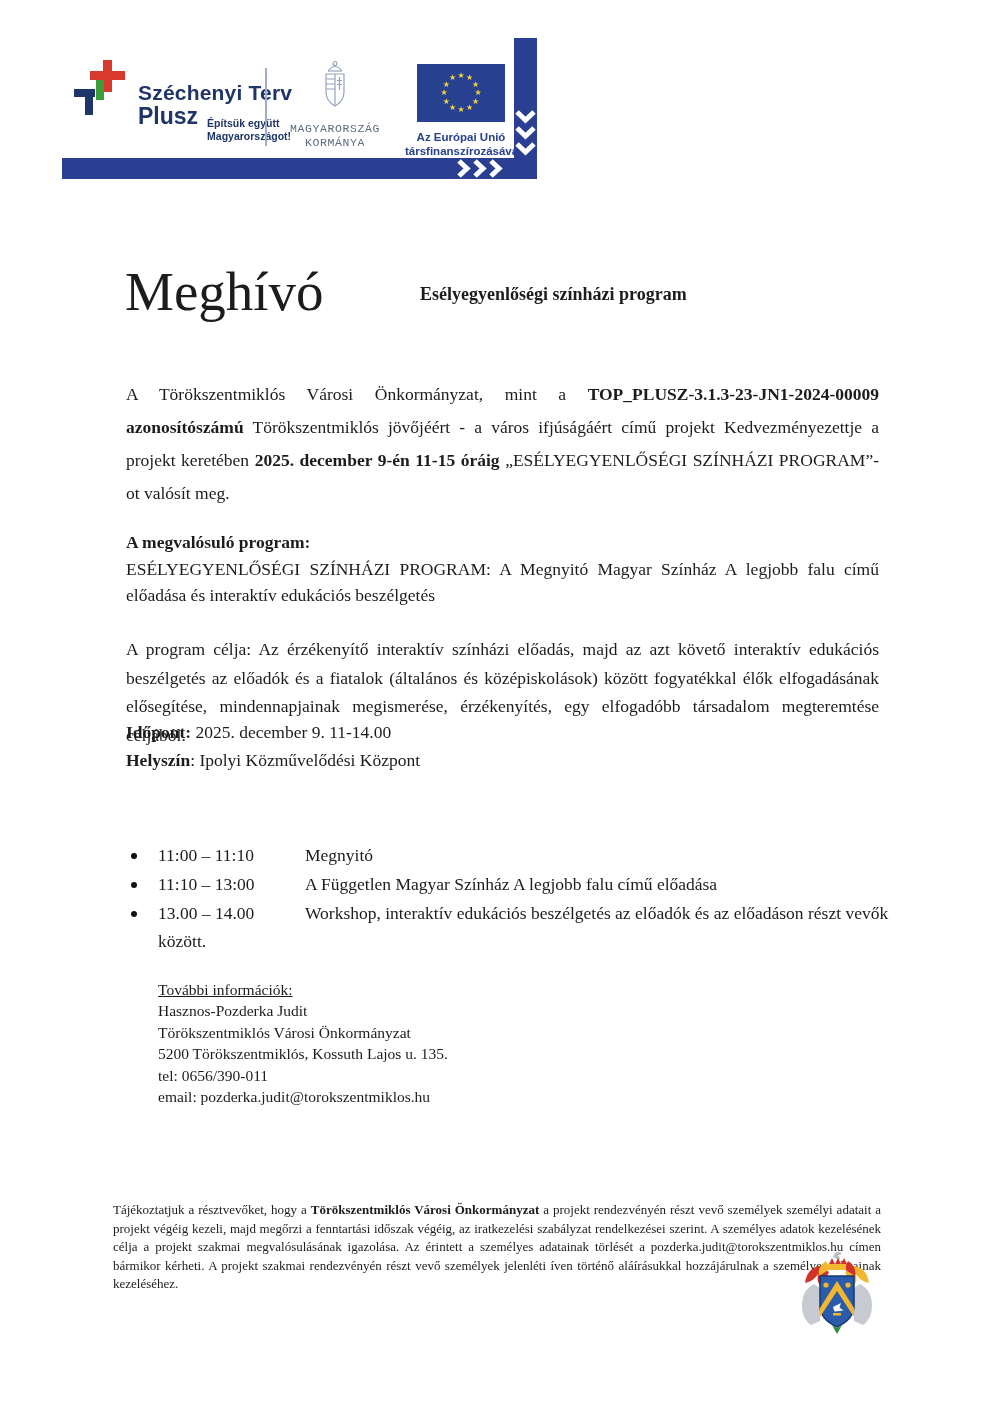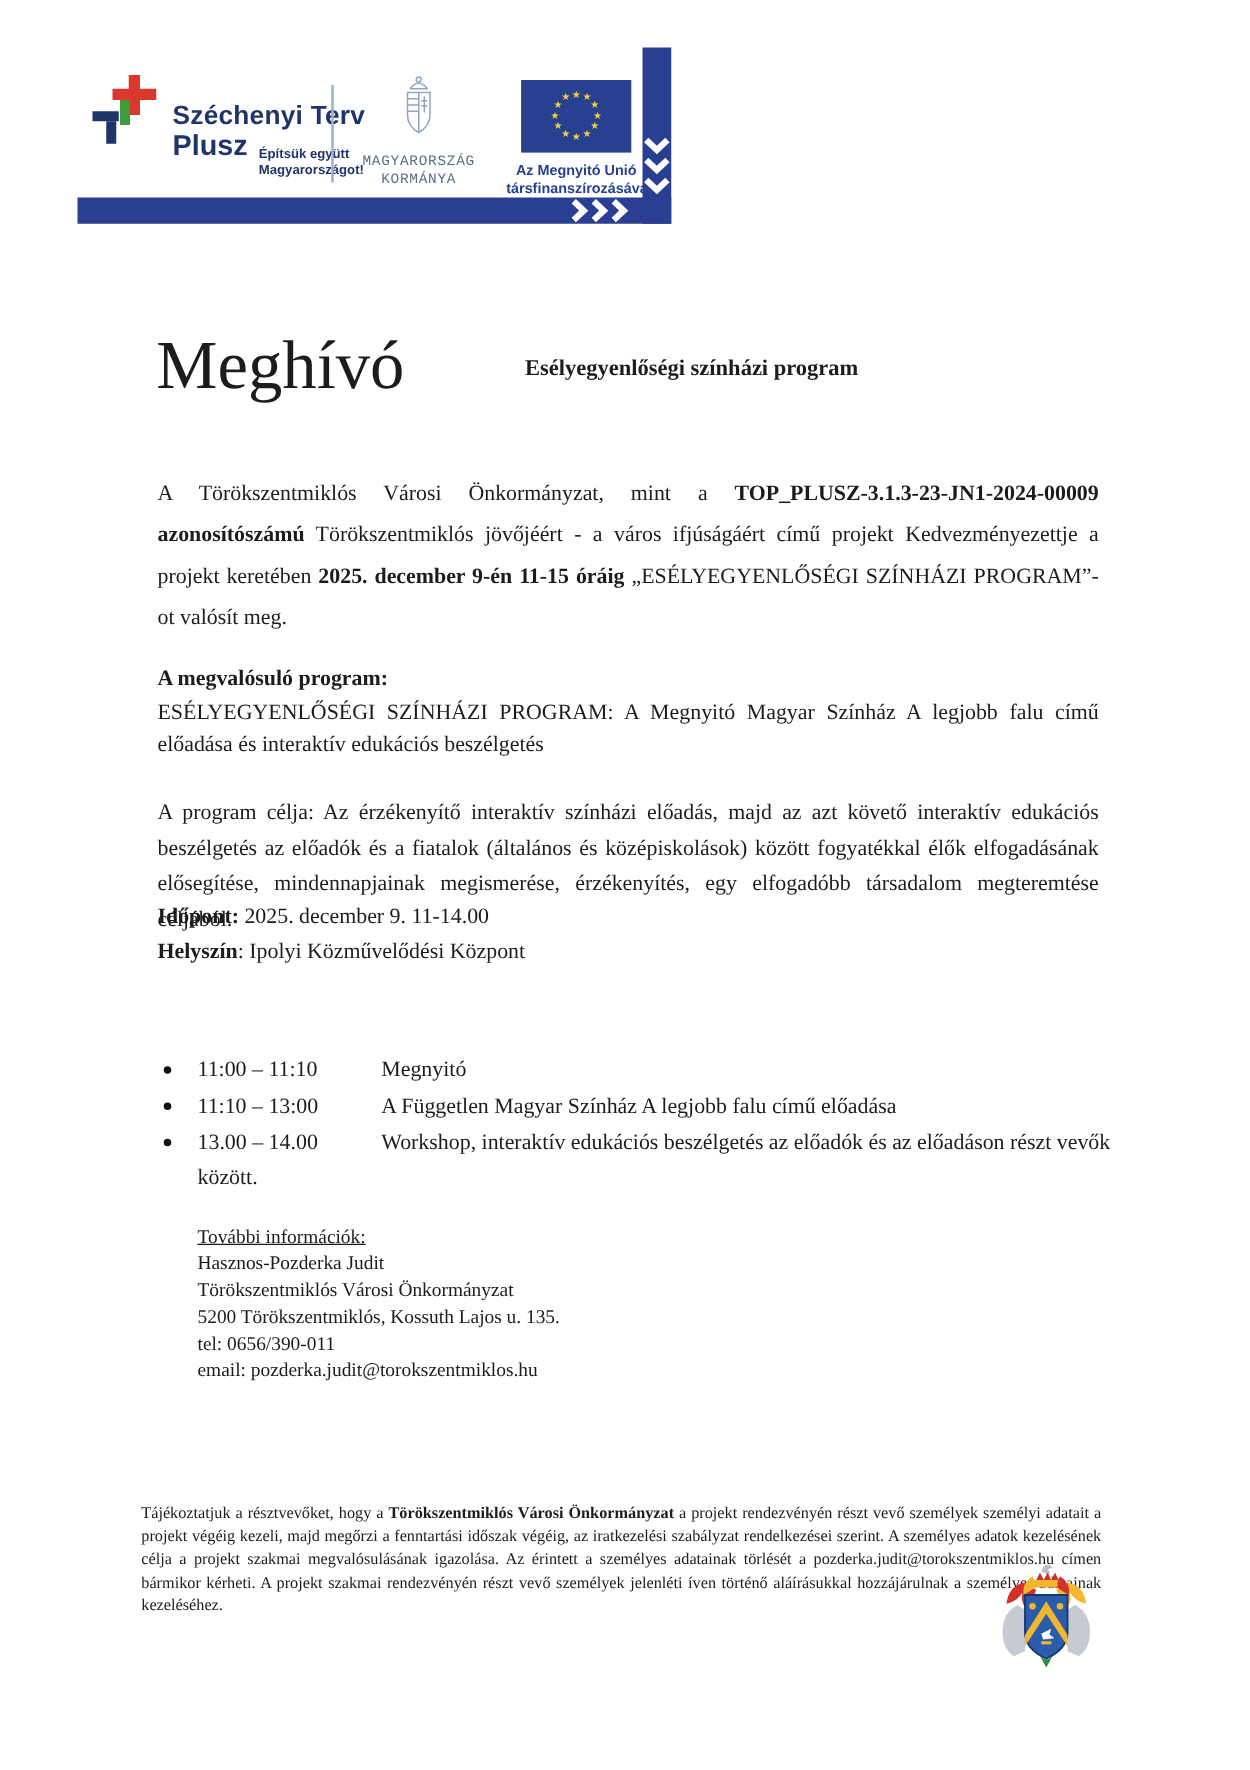--- a/index.html
+++ b/index.html
@@ -118,21 +118,21 @@
           <text x="52.5" y="45.7">★</text>
         <text x="44" y="48">★</text>
           <text x="35.5" y="45.7">★</text>
           <text x="29.3" y="39.5">★</text>
         <text x="27" y="31">★</text>
           <text x="29.3" y="22.5">★</text>
           <text x="35.5" y="16.3">★</text>
       </g>
     </svg>
     <div class="eu-text">
-      <div>Az Megnyitó Unió</div>
+      <div>Az Európai Unió</div>
       <div>társfinanszírozásával</div>
     </div>
   </div>
 
   <div class="ribbon-v">
     <svg width="23" height="52" viewBox="0 0 23 52">
       <g stroke="#ffffff" stroke-width="5" fill="none">
         <polyline points="3,2 11.5,10 20,2"></polyline>
         <polyline points="3,18 11.5,26 20,18"></polyline>
         <polyline points="3,34 11.5,42 20,34"></polyline>

